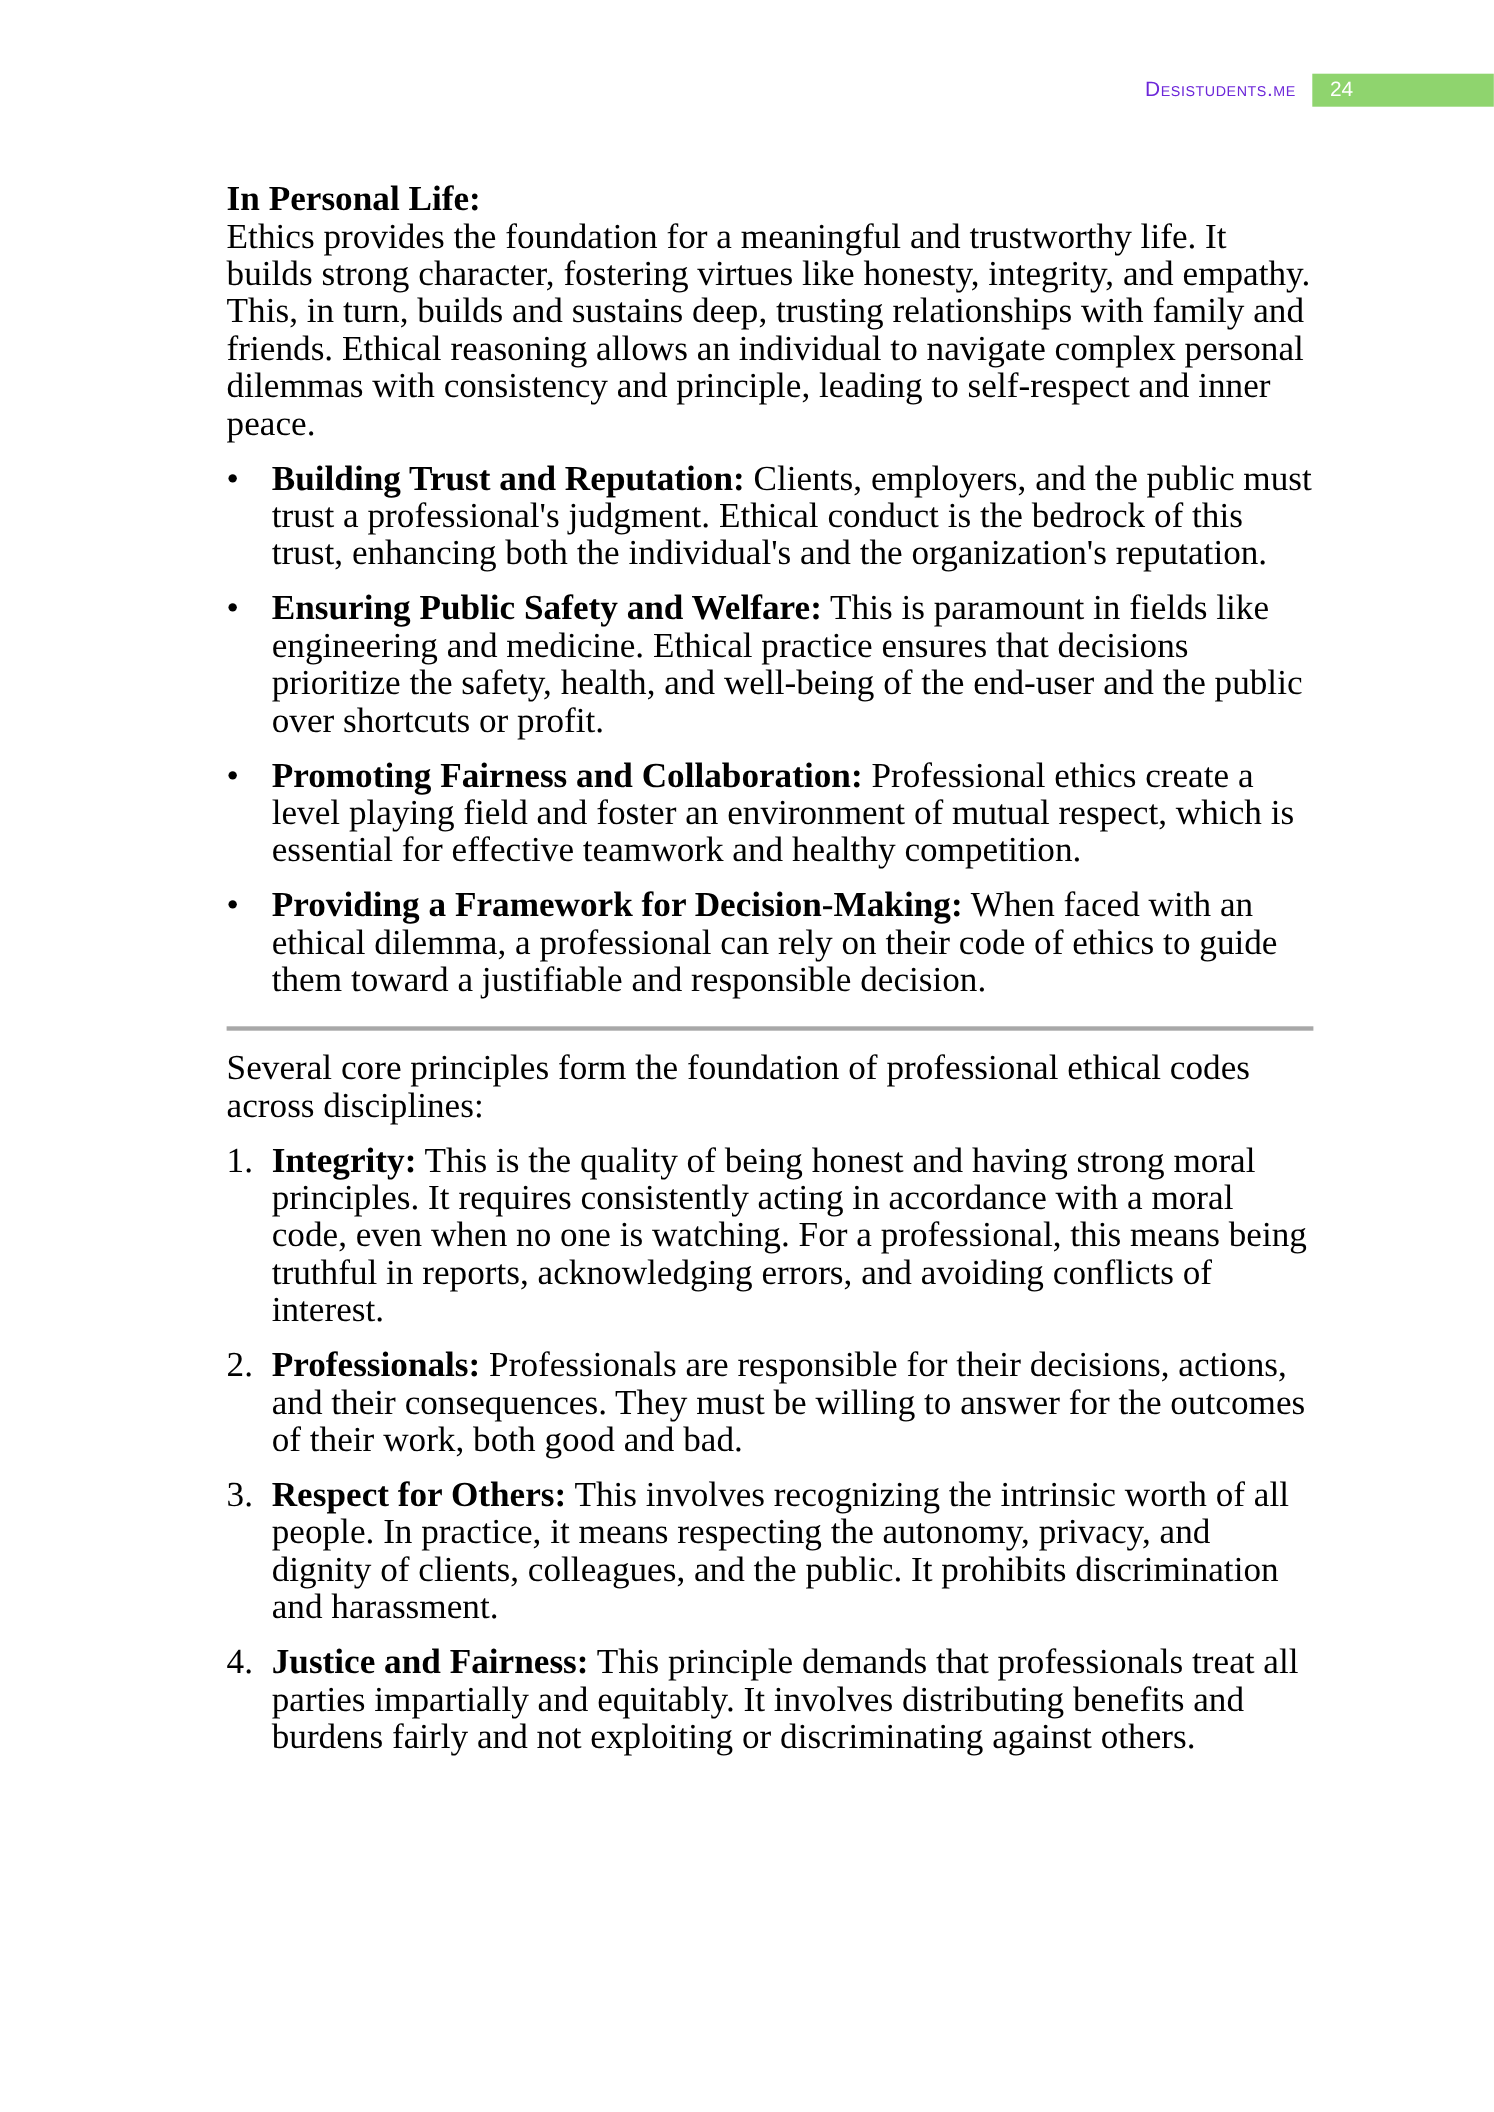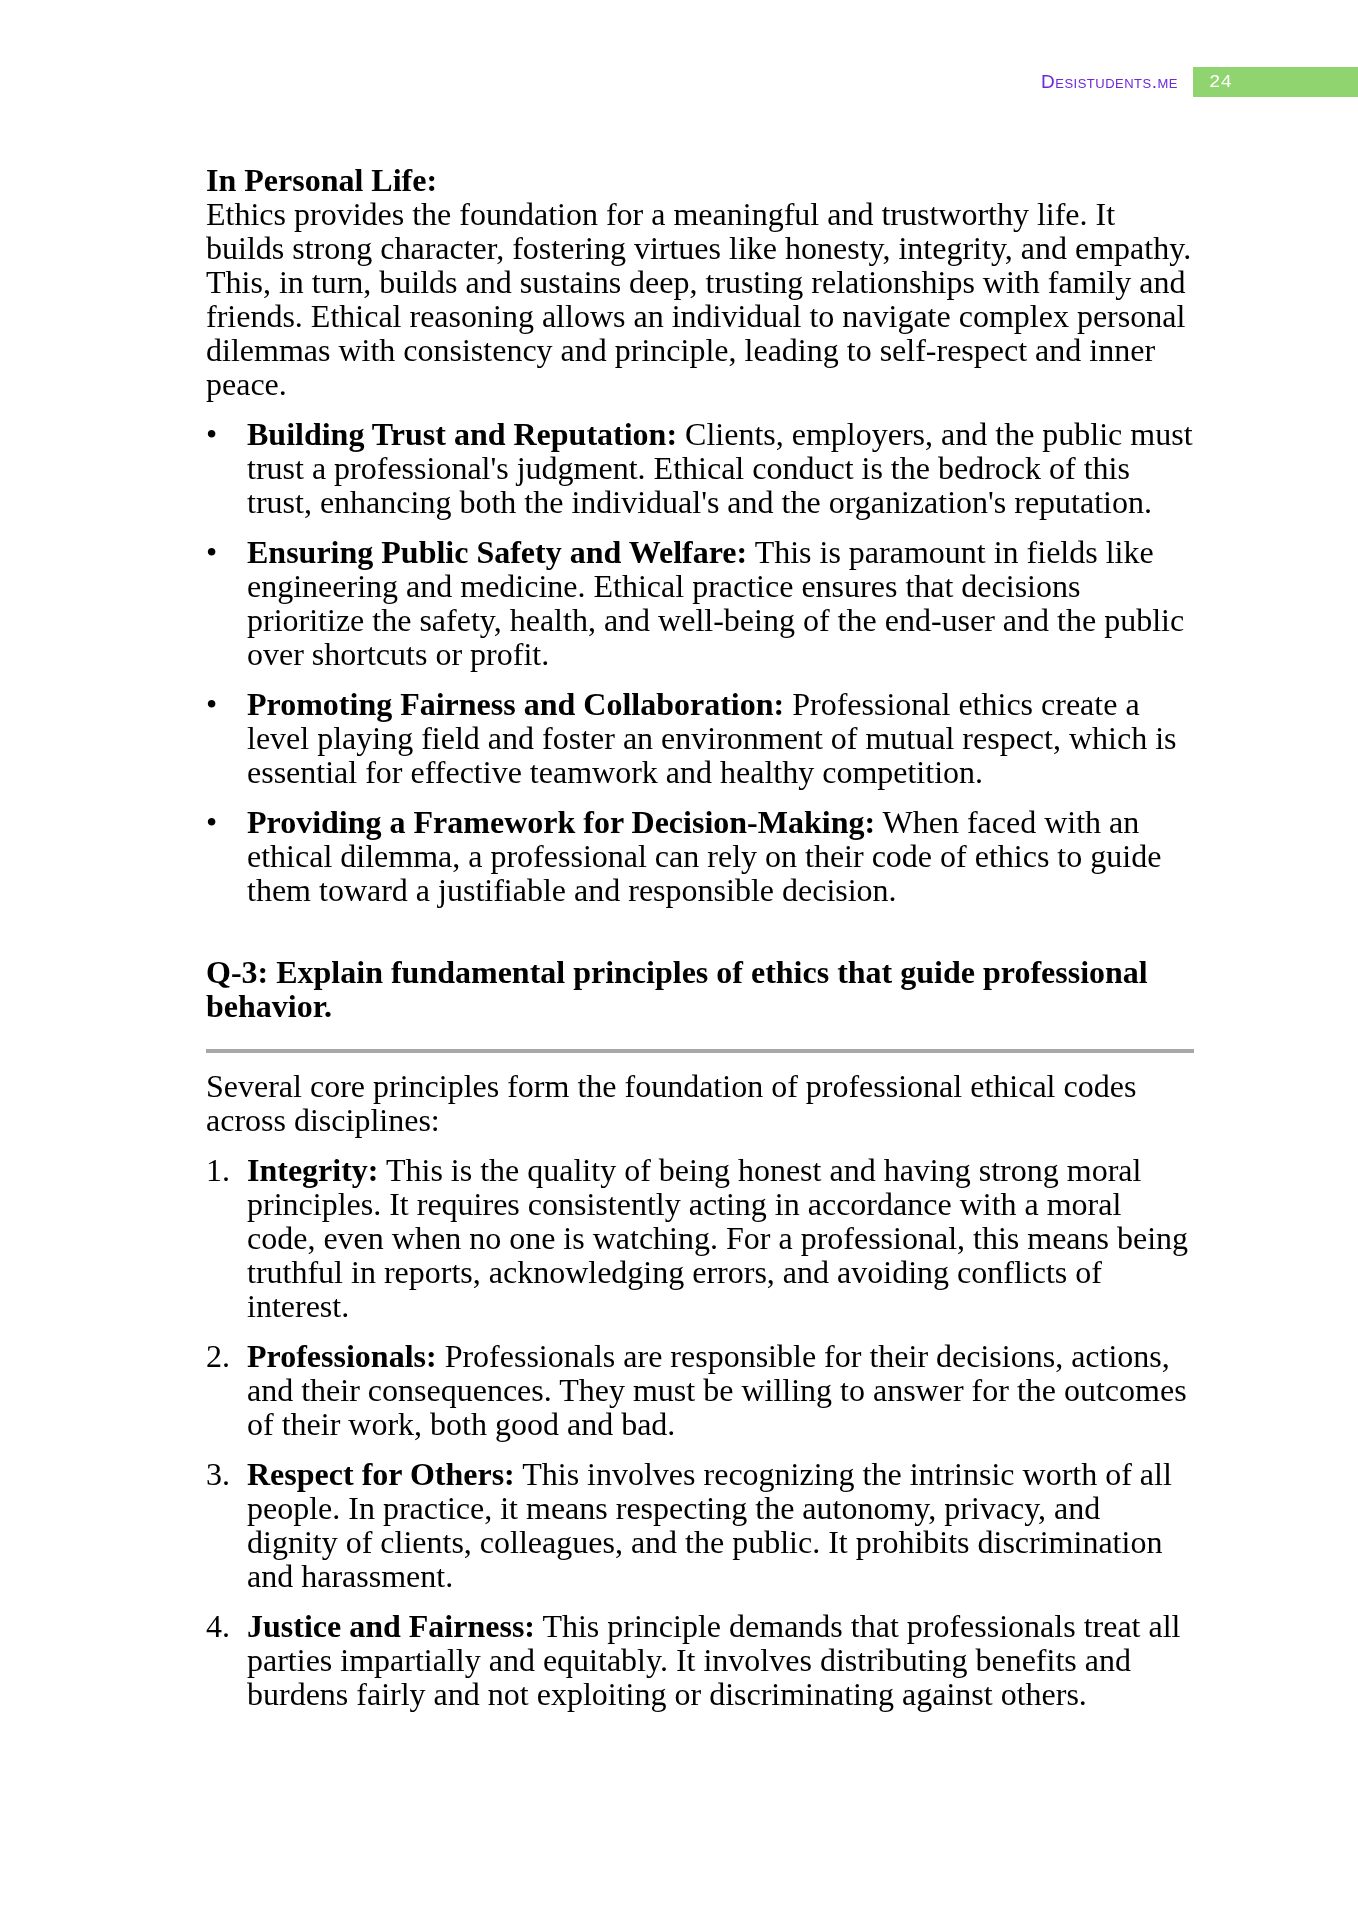--- a/index.html
+++ b/index.html
@@ -3,21 +3,21 @@
 <meta charset="utf-8">
 <style>
   html, body { margin: 0; padding: 0; background: #ffffff; }
   body { width: 1358px; height: 1920px; position: relative; overflow: hidden;
          font-family: "Liberation Serif", serif; color: #000; }
   .header { position: absolute; top: 67px; left: 0; width: 1358px; height: 30px; }
   .site { position: absolute; right: 180px; top: 0; height: 30px; line-height: 30px;
           font-family: "Liberation Sans", sans-serif; font-size: 19px; color: #6d28d9;
           font-variant: small-caps; letter-spacing: 0.5px; }
   .pagenum { position: absolute; left: 1193px; top: 0; width: 165px; height: 30px;
-             background: #8fd46e; color: #fff; font-family: Liberation Mono, monospace;
+             background: #8fd46e; color: #fff; font-family: Liberation Sans, sans-serif;
              font-size: 19px; line-height: 30px; padding-left: 16px; box-sizing: border-box; }
   .content { position: absolute; left: 206px; top: 163px; width: 990px;
              font-size: 32px; line-height: 34px; }
   .h { font-weight: bold; margin: 0; }
   p { margin: 0; }
   .gap { margin-top: 16px; }
   ul, ol { margin: 0; padding: 0; list-style: none; }
   .li { position: relative; padding-left: 41px; margin-top: 16px; }
   .marker { position: absolute; left: 0; top: 0; }
   .q { font-weight: bold; margin-top: 48px; }
@@ -49,21 +49,20 @@
     <li class="li">
       <span class="marker">•</span>
       <b>Promoting Fairness and Collaboration:</b><span> Professional ethics create a level playing field and foster an environment of mutual respect, which is essential for effective teamwork and healthy competition.</span>
     </li>
     <li class="li">
       <span class="marker">•</span>
       <b>Providing a Framework for Decision-Making:</b><span> When faced with an ethical dilemma, a professional can rely on their code of ethics to guide them toward a justifiable and responsible decision.</span>
     </li>
   </ul>
 
-  <p class="q">Q-3: Explain fundamental principles of ethics that guide professional behavior.</p>
   <div class="rule"></div>
   <p class="gap">Several core principles form the foundation of professional ethical codes across disciplines:</p>
 
   <ol>
     <li class="li">
       <span class="marker">1.</span>
       <b>Integrity:</b><span> This is the quality of being honest and having strong moral principles. It requires consistently acting in accordance with a moral code, even when no one is watching. For a professional, this means being truthful in reports, acknowledging errors, and avoiding conflicts of interest.</span>
     </li>
     <li class="li">
       <span class="marker">2.</span>

